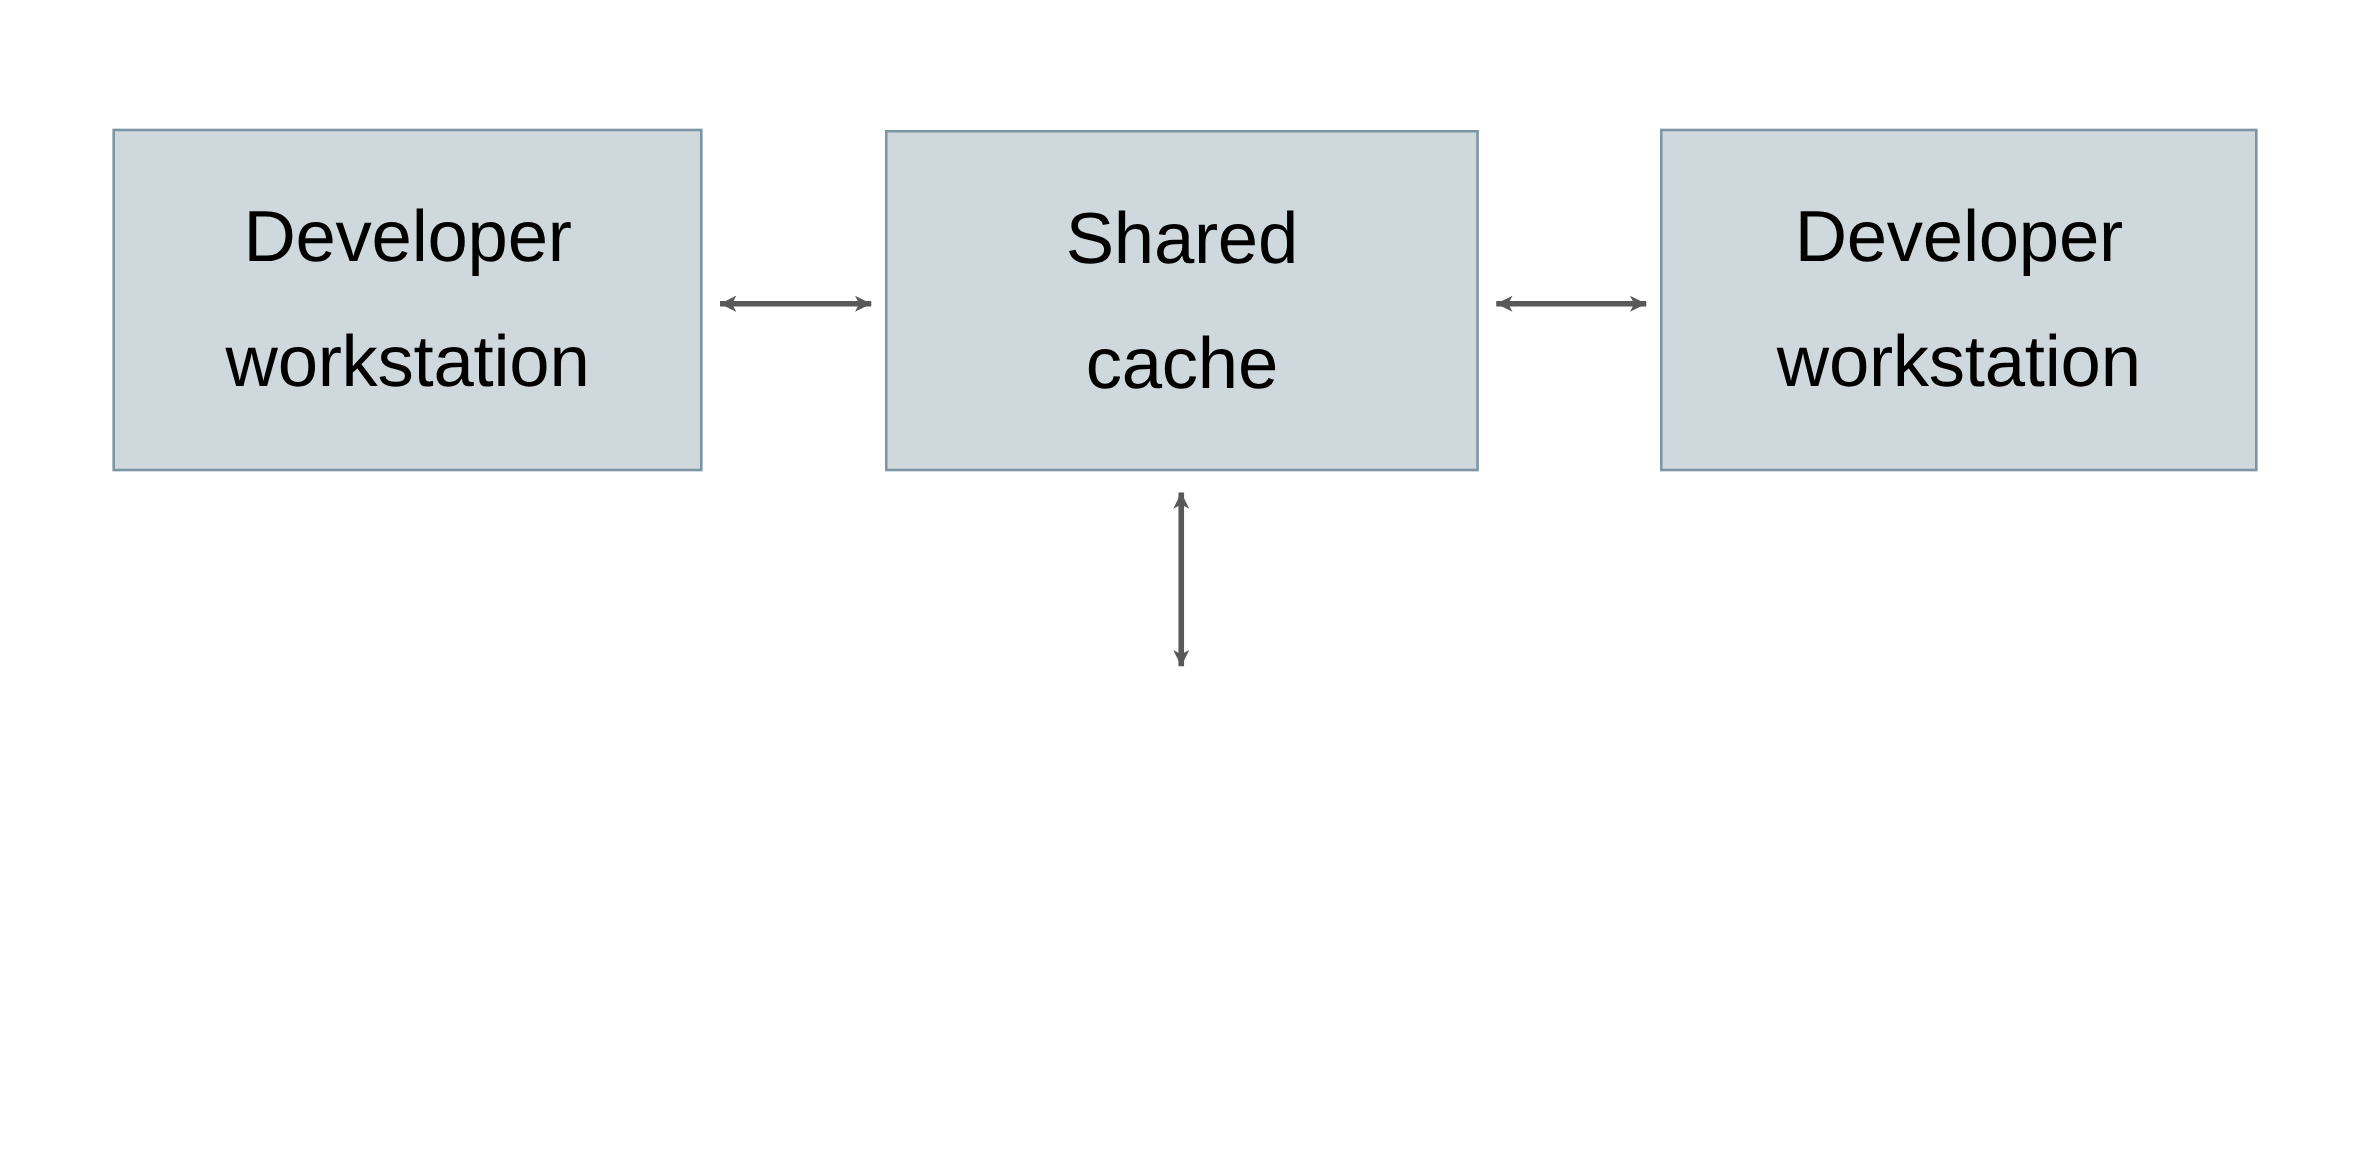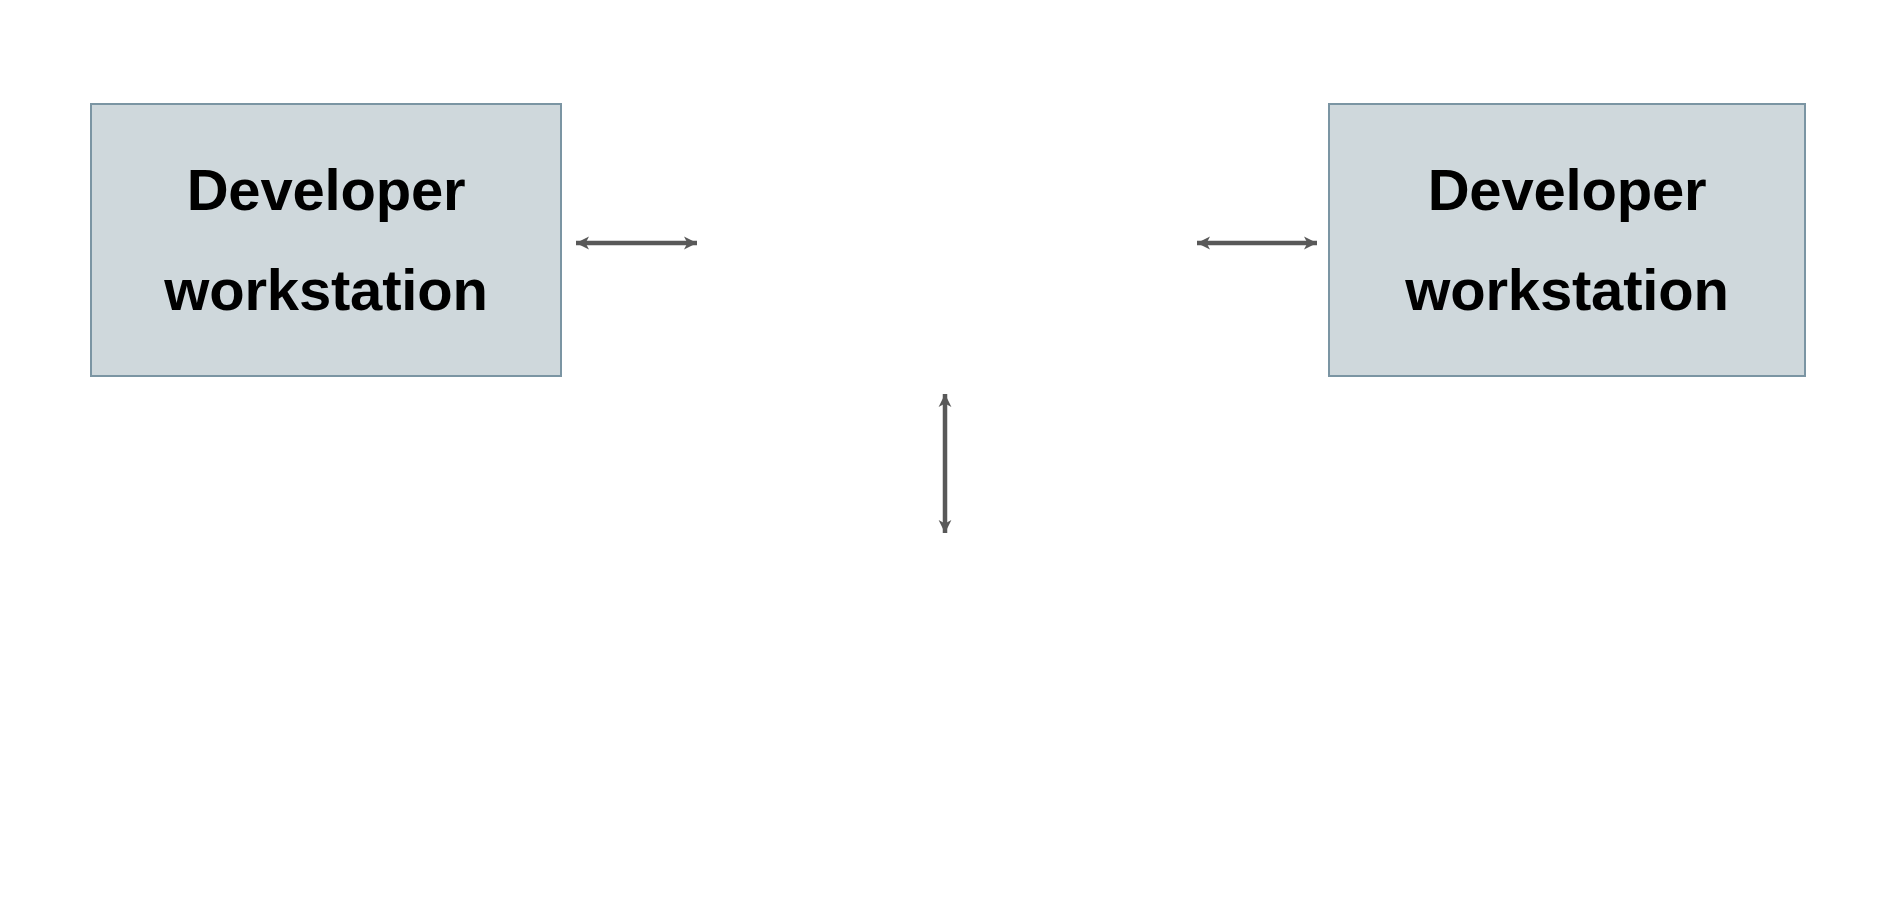--- a/index.html
+++ b/index.html
@@ -29,21 +29,21 @@
     border: 2px solid #7b95a3;
     display: flex;
     align-items: center;
     justify-content: center;
   }
 
   .node-label {
     font-family: "Liberation Sans", sans-serif;
     font-size: 58px;
     line-height: 100px;
-    font-weight: 700;
+    font-weight: 400;
     color: #000000;
     text-align: center;
     letter-spacing: -0.2px;
     white-space: pre;
     user-select: none;
   }
 
   
   #node-dev-left   { left: 90px;   top: 103px; width: 472px; height: 274px; }
   #node-shared     { left: 708px;  top: 104px; width: 475px; height: 273px; }
@@ -87,20 +87,24 @@
     <g>
       <line x1="945" y1="394" x2="945" y2="533" stroke="#595959" stroke-width="4.5" marker-start="url(#arrow-left)" marker-end="url(#arrow-right)"></line>
     </g>
   </svg>
 
   <div class="node" id="node-dev-left">
     <div class="node-label">Developer
 workstation</div>
   </div>
 
+  <div class="node" id="node-shared">
+    <div class="node-label">Shared
+cache</div>
+  </div>
 
   <div class="node" id="node-dev-right">
     <div class="node-label">Developer
 workstation</div>
   </div>
 
 
 </div>
 
 </body></html>

